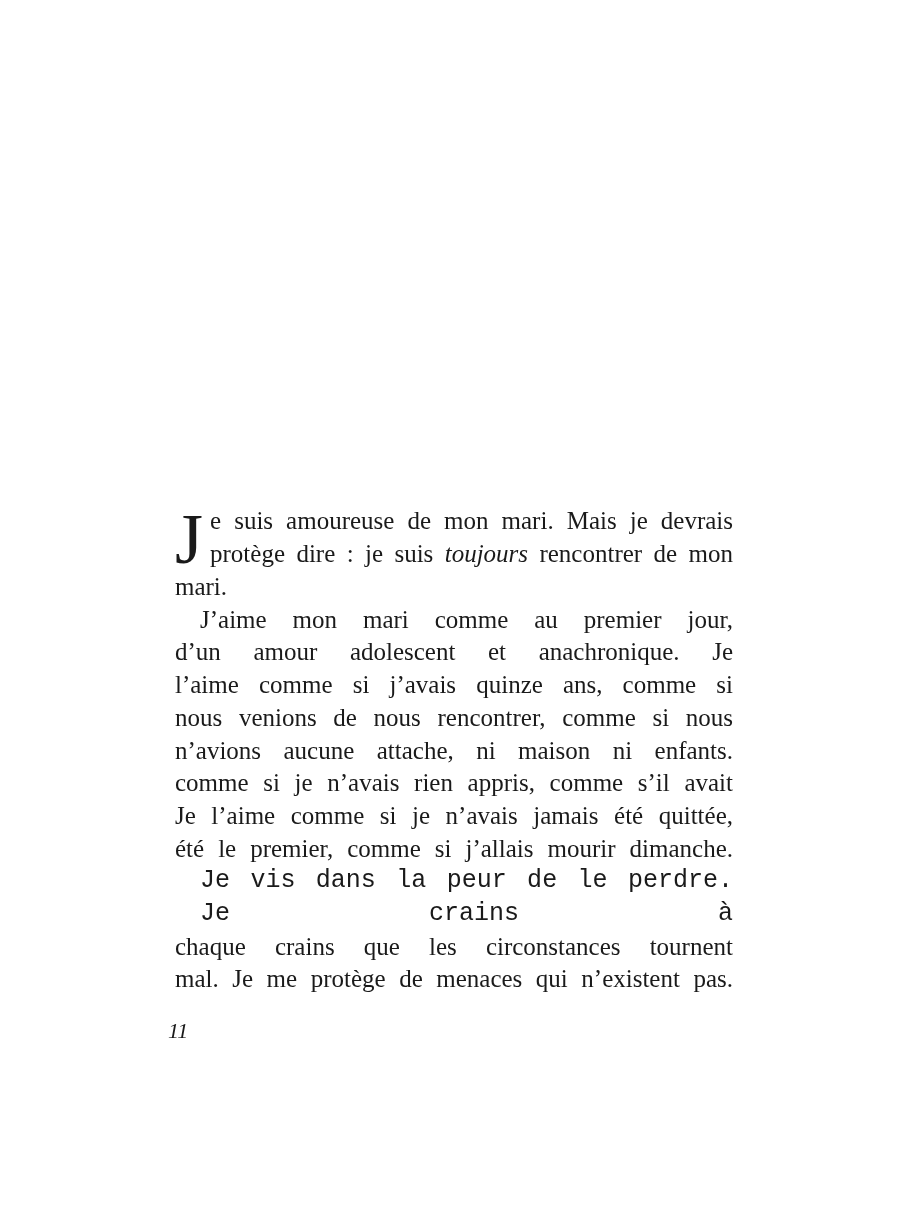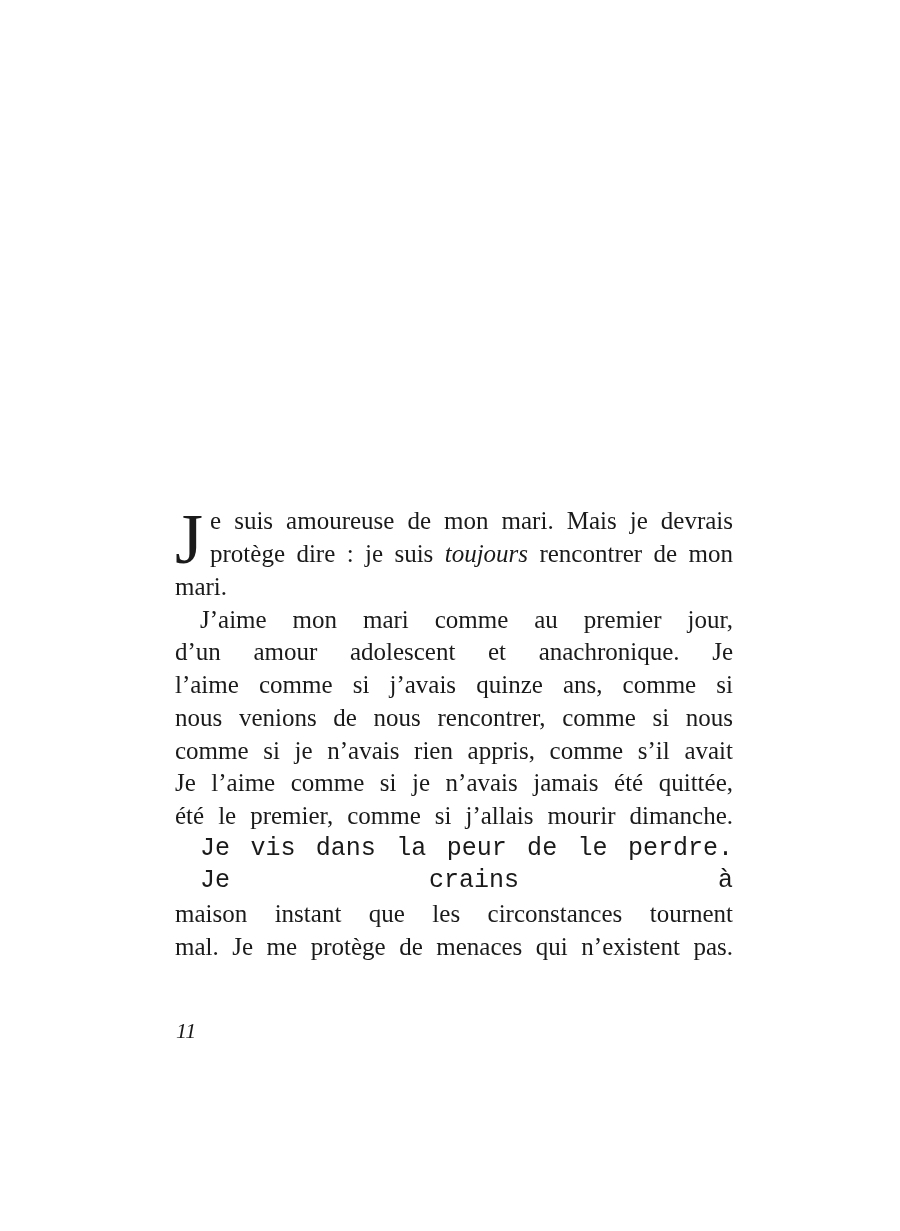--- a/index.html
+++ b/index.html
@@ -35,21 +35,21 @@
       height: 62px;
       margin: 4px 7px 0 0;
       padding: 0;
       font-family: "Liberation Serif", "DejaVu Serif", serif;
     }
     .para em {
       font-style: italic;
     }
     .page-number {
       position: absolute;
-      left: 176px;
+      left: 168px;
       top: 1018px;
       font-size: 22px;
       font-style: italic;
       font-family: "Liberation Serif", "DejaVu Serif", serif;
       color: #1a1a1a;
     }
     .justify-line {
       display: block;
       text-align: justify;
       text-align-last: justify;
@@ -68,24 +68,25 @@
     <span class="dropcap">J</span>
     <span class="justify-line"><span>e suis amoureuse de mon mari. Mais je devrais</span></span>
     <span class="justify-line"><span>protège dire : je suis </span><em>toujours</em><span> rencontrer de mon</span></span>
     <span class="last-line" style="clear:left;"><span>mari.</span></span>
   </p>
   <p class="para">
     <span class="justify-line" style="padding-left:25px;"><span>J’aime mon mari comme au premier jour,</span></span>
     <span class="justify-line"><span>d’un amour adolescent et anachronique. Je</span></span>
     <span class="justify-line"><span>l’aime comme si j’avais quinze ans, comme si</span></span>
     <span class="justify-line"><span>nous venions de nous rencontrer, comme si nous</span></span>
+    <span class="justify-line"><span>n’avions aucune attache, ni maison ni enfants.</span></span>
     <span class="justify-line"><span>comme si je n’avais rien appris, comme s’il avait</span></span>
     <span class="justify-line"><span>Je l’aime comme si je n’avais jamais été quittée,</span></span>
     <span class="justify-line"><span>été le premier, comme si j’allais mourir dimanche.</span></span>
   </p>
   <p class="para">
     <span class="justify-line" style="padding-left:25px;font-family:Liberation Mono, monospace;"><span>Je vis dans la peur de le perdre. Je crains à</span></span>
-    <span class="justify-line"><span>maison instant que les circonstances tournent</span></span>
+    <span class="justify-line"><span>chaque crains que les circonstances tournent</span></span>
     <span class="justify-line"><span>mal. Je me protège de menaces qui n’existent pas.</span></span>
   </p>
 </div>
 
 <div class="page-number">11</div>
 
 </body></html>

